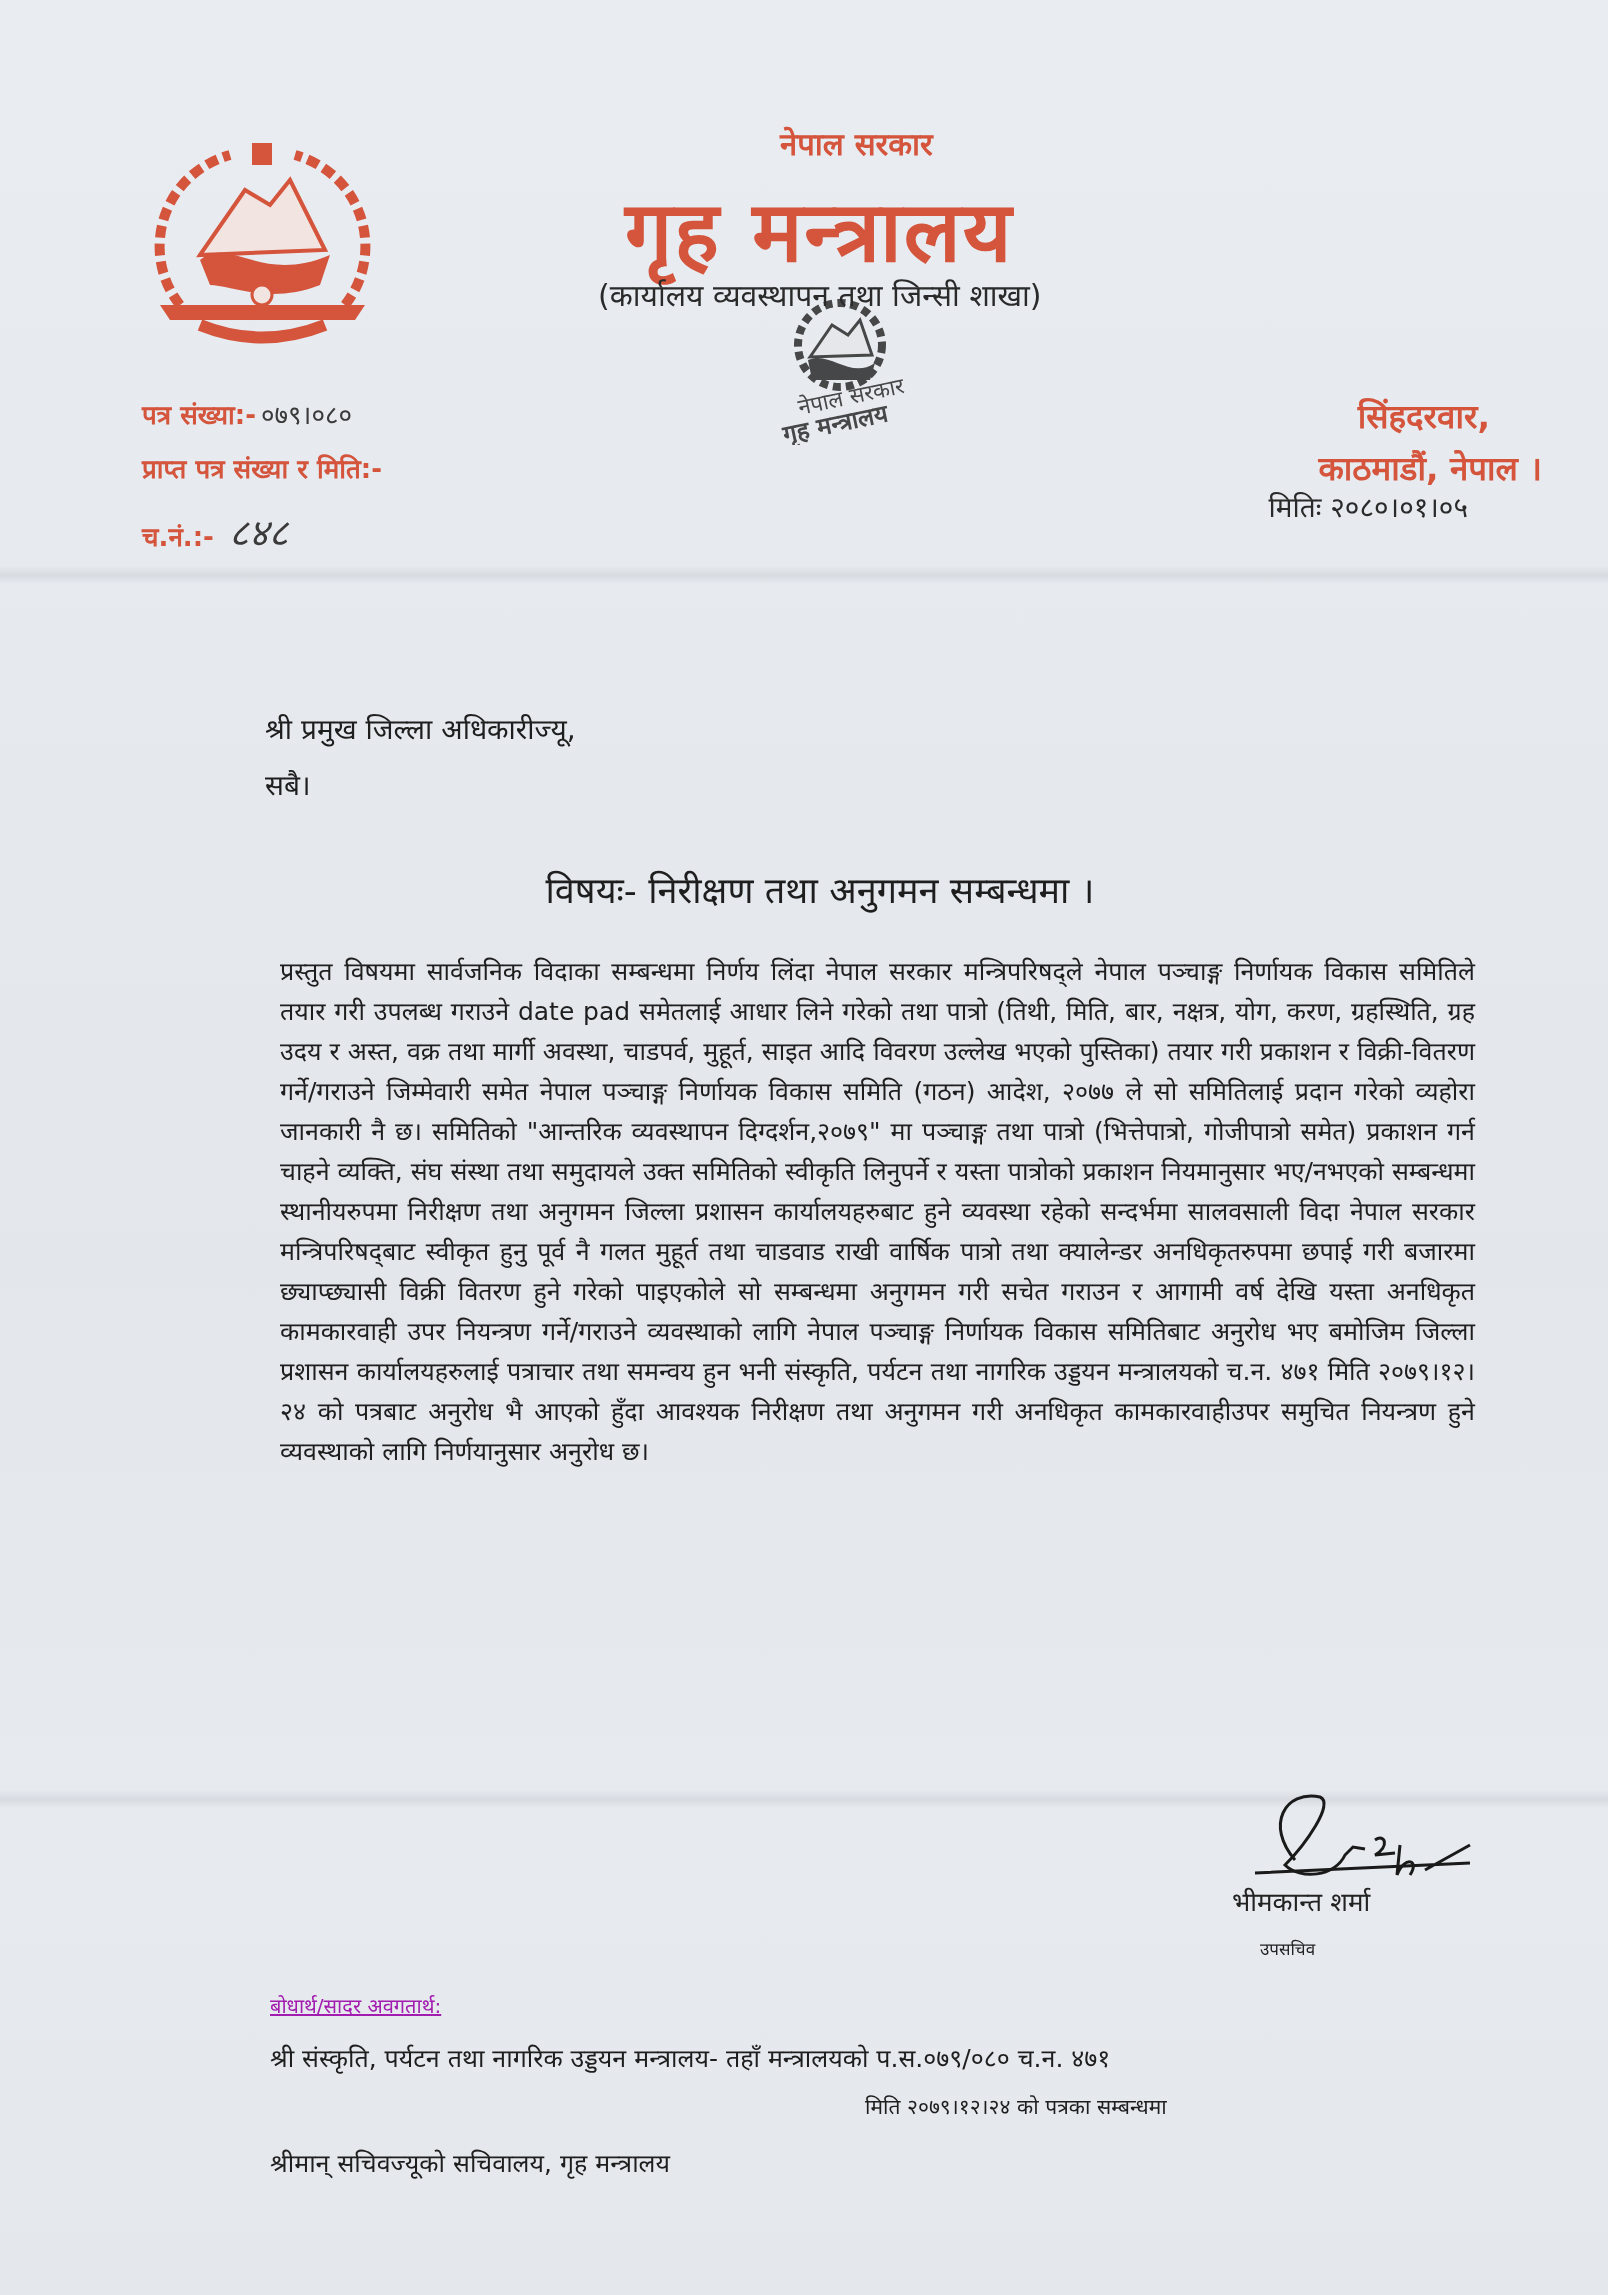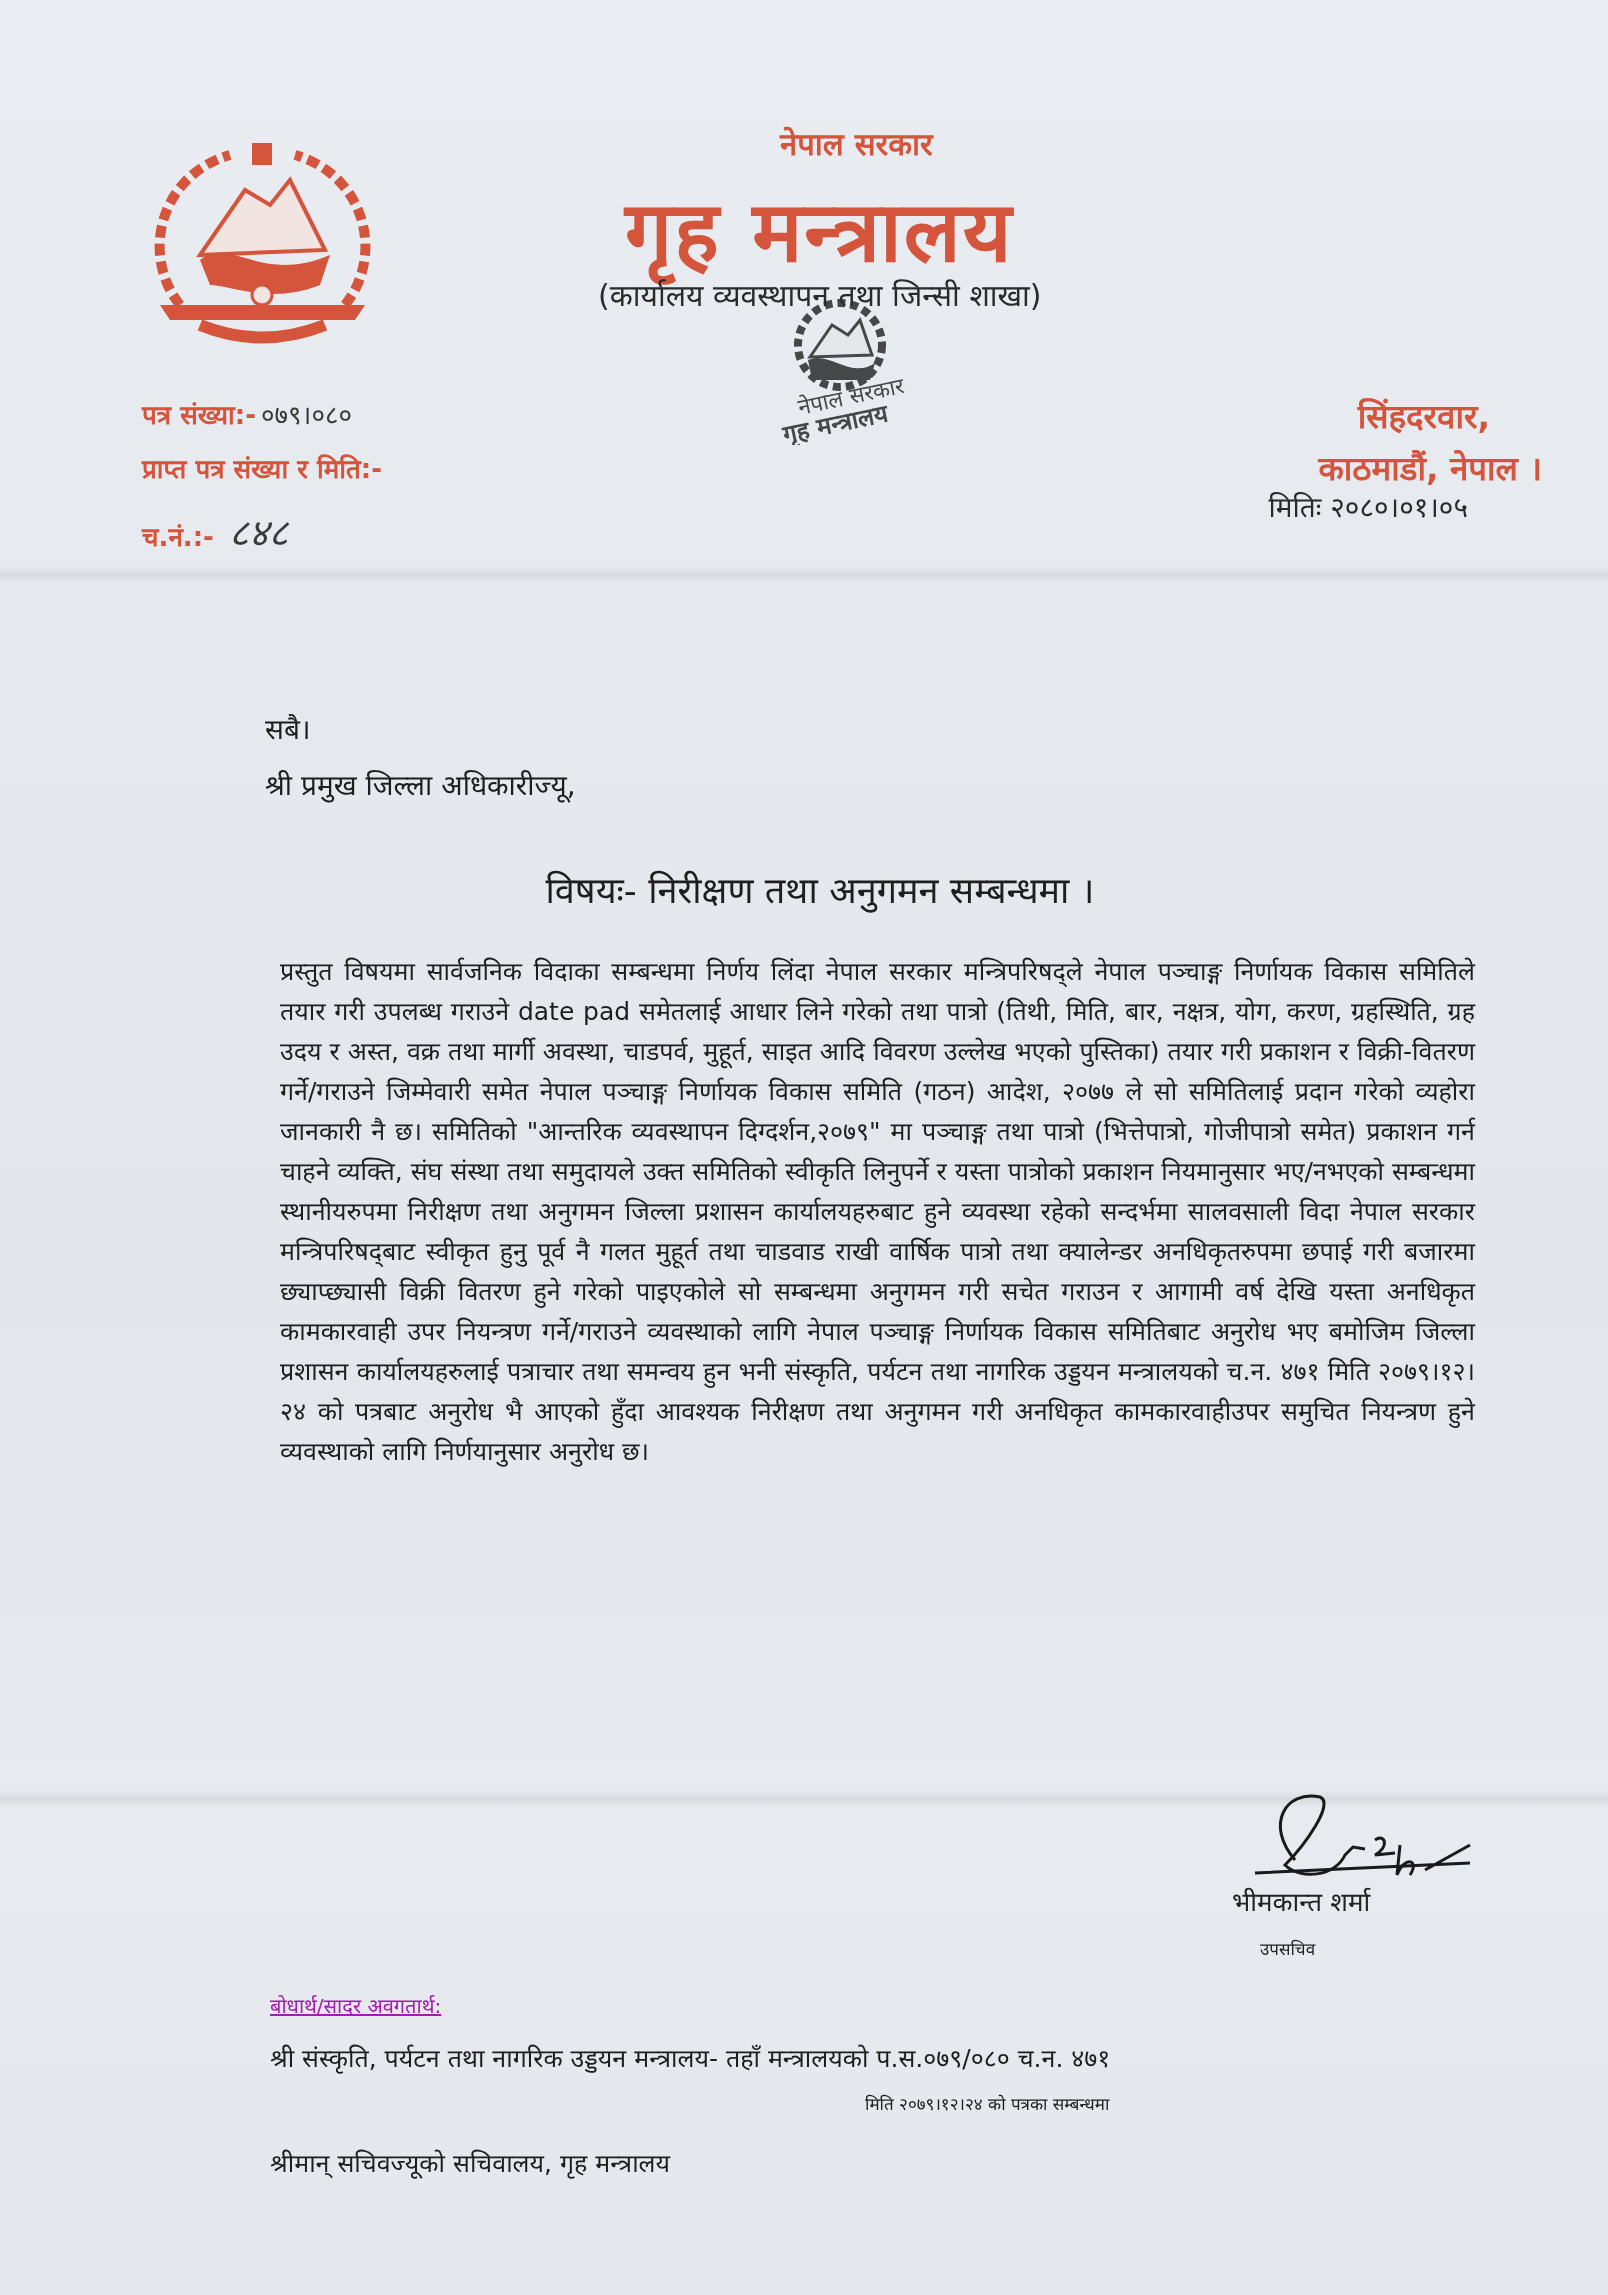--- a/index.html
+++ b/index.html
@@ -33,21 +33,21 @@
     .recipient { left:265px; top:702px; font-size:28px; line-height:56px; color:#1e1e1e; }
     .subject { left:16px; width:1608px; top:865px; text-align:center; font-size:36px; color:#1e1e1e; }
     .body-text { left:280px; top:952px; width:1195px; font-size:25px; line-height:40px; text-align:justify; color:#1e1e1e; }
 
     .signature { left:1225px; top:1785px; width:250px; height:110px; }
     .signer-name { left:1232px; top:1883px; font-size:26px; color:#222; }
     .signer-title { left:1260px; top:1937px; font-size:17px; color:#222; }
 
     .cc-heading { left:270px; top:1992px; font-size:20px; text-decoration:underline; color:#a21caf; }
     .cc-1 { left:270px; top:2040px; font-size:25px; color:#1e1e1e; }
-    .cc-1b { left:865px; top:2092px; font-size:17px; color:#1e1e1e; }
+    .cc-1b { left:865px; top:2092px; font-size:21px; color:#1e1e1e; }
     .cc-2 { left:270px; top:2145px; font-size:25px; color:#1e1e1e; }
   </style>
 </head>
 <body>
 
 <div class="fold" style="top:566px;"></div>
 <div class="fold" style="top:1790px;"></div>
 
 <svg class="abs emblem" viewBox="0 0 245 215">
   <g fill="none" stroke="#d4543c" stroke-width="10">
@@ -89,22 +89,22 @@
 </div>
 
 <div class="abs addr-1">सिंहदरवार,</div>
 <div class="abs addr-2">काठमाडौं, नेपाल ।</div>
 <div class="abs date-line">
   <span>मितिः</span>
   <span>२०८०।०१।०५</span>
 </div>
 
 <div class="abs recipient">
+  <div>श्री प्रमुख जिल्ला अधिकारीज्यू,</div>
   <div>सबै।</div>
-  <div>श्री प्रमुख जिल्ला अधिकारीज्यू,</div>
 </div>
 
 <div class="abs subject">विषयः- निरीक्षण तथा अनुगमन सम्बन्धमा ।</div>
 
 <div class="abs body-text">प्रस्तुत विषयमा सार्वजनिक विदाका सम्बन्धमा निर्णय लिंदा नेपाल सरकार मन्त्रिपरिषद्‌ले नेपाल पञ्चाङ्ग निर्णायक विकास समितिले तयार गरी उपलब्ध गराउने date pad समेतलाई आधार लिने गरेको तथा पात्रो (तिथी, मिति, बार, नक्षत्र, योग, करण, ग्रहस्थिति, ग्रह उदय र अस्त, वक्र तथा मार्गी अवस्था, चाडपर्व, मुहूर्त, साइत आदि विवरण उल्लेख भएको पुस्तिका) तयार गरी प्रकाशन र विक्री-वितरण गर्ने/गराउने जिम्मेवारी समेत नेपाल पञ्चाङ्ग निर्णायक विकास समिति (गठन) आदेश, २०७७ ले सो समितिलाई प्रदान गरेको व्यहोरा जानकारी नै छ। समितिको "आन्तरिक व्यवस्थापन दिग्दर्शन,२०७९" मा पञ्चाङ्ग तथा पात्रो (भित्तेपात्रो, गोजीपात्रो समेत) प्रकाशन गर्न चाहने व्यक्ति, संघ संस्था तथा समुदायले उक्त समितिको स्वीकृति लिनुपर्ने र यस्ता पात्रोको प्रकाशन नियमानुसार भए/नभएको सम्बन्धमा स्थानीयरुपमा निरीक्षण तथा अनुगमन जिल्ला प्रशासन कार्यालयहरुबाट हुने व्यवस्था रहेको सन्दर्भमा सालवसाली विदा नेपाल सरकार मन्त्रिपरिषद्‌बाट स्वीकृत हुनु पूर्व नै गलत मुहूर्त तथा चाडवाड राखी वार्षिक पात्रो तथा क्यालेन्डर अनधिकृतरुपमा छपाई गरी बजारमा छ्याप्छ्यासी विक्री वितरण हुने गरेको पाइएकोले सो सम्बन्धमा अनुगमन गरी सचेत गराउन र आगामी वर्ष देखि यस्ता अनधिकृत कामकारवाही उपर नियन्त्रण गर्ने/गराउने व्यवस्थाको लागि नेपाल पञ्चाङ्ग निर्णायक विकास समितिबाट अनुरोध भए बमोजिम जिल्ला प्रशासन कार्यालयहरुलाई पत्राचार तथा समन्वय हुन भनी संस्कृति, पर्यटन तथा नागरिक उड्डयन मन्त्रालयको च.न. ४७१ मिति २०७९।१२।२४ को पत्रबाट अनुरोध भै आएको हुँदा आवश्यक निरीक्षण तथा अनुगमन गरी अनधिकृत कामकारवाहीउपर समुचित नियन्त्रण हुने व्यवस्थाको लागि निर्णयानुसार अनुरोध छ।</div>
 
 <svg class="abs signature" viewBox="0 0 250 110">
   <path d="M70 75 C 40 40, 60 5, 95 12 C 110 18, 80 60, 60 80 C 75 95, 110 92, 120 70 L 128 62 L 140 64 M 150 55 C 160 48, 165 62, 150 70 L 170 68 M 175 60 L 172 90 C 180 70, 195 75, 185 90" fill="none" stroke="#1a1a1a" stroke-width="3"></path>
   <path d="M30 88 L 245 78 M 200 85 L 245 60" fill="none" stroke="#1a1a1a" stroke-width="3"></path>
 </svg>

